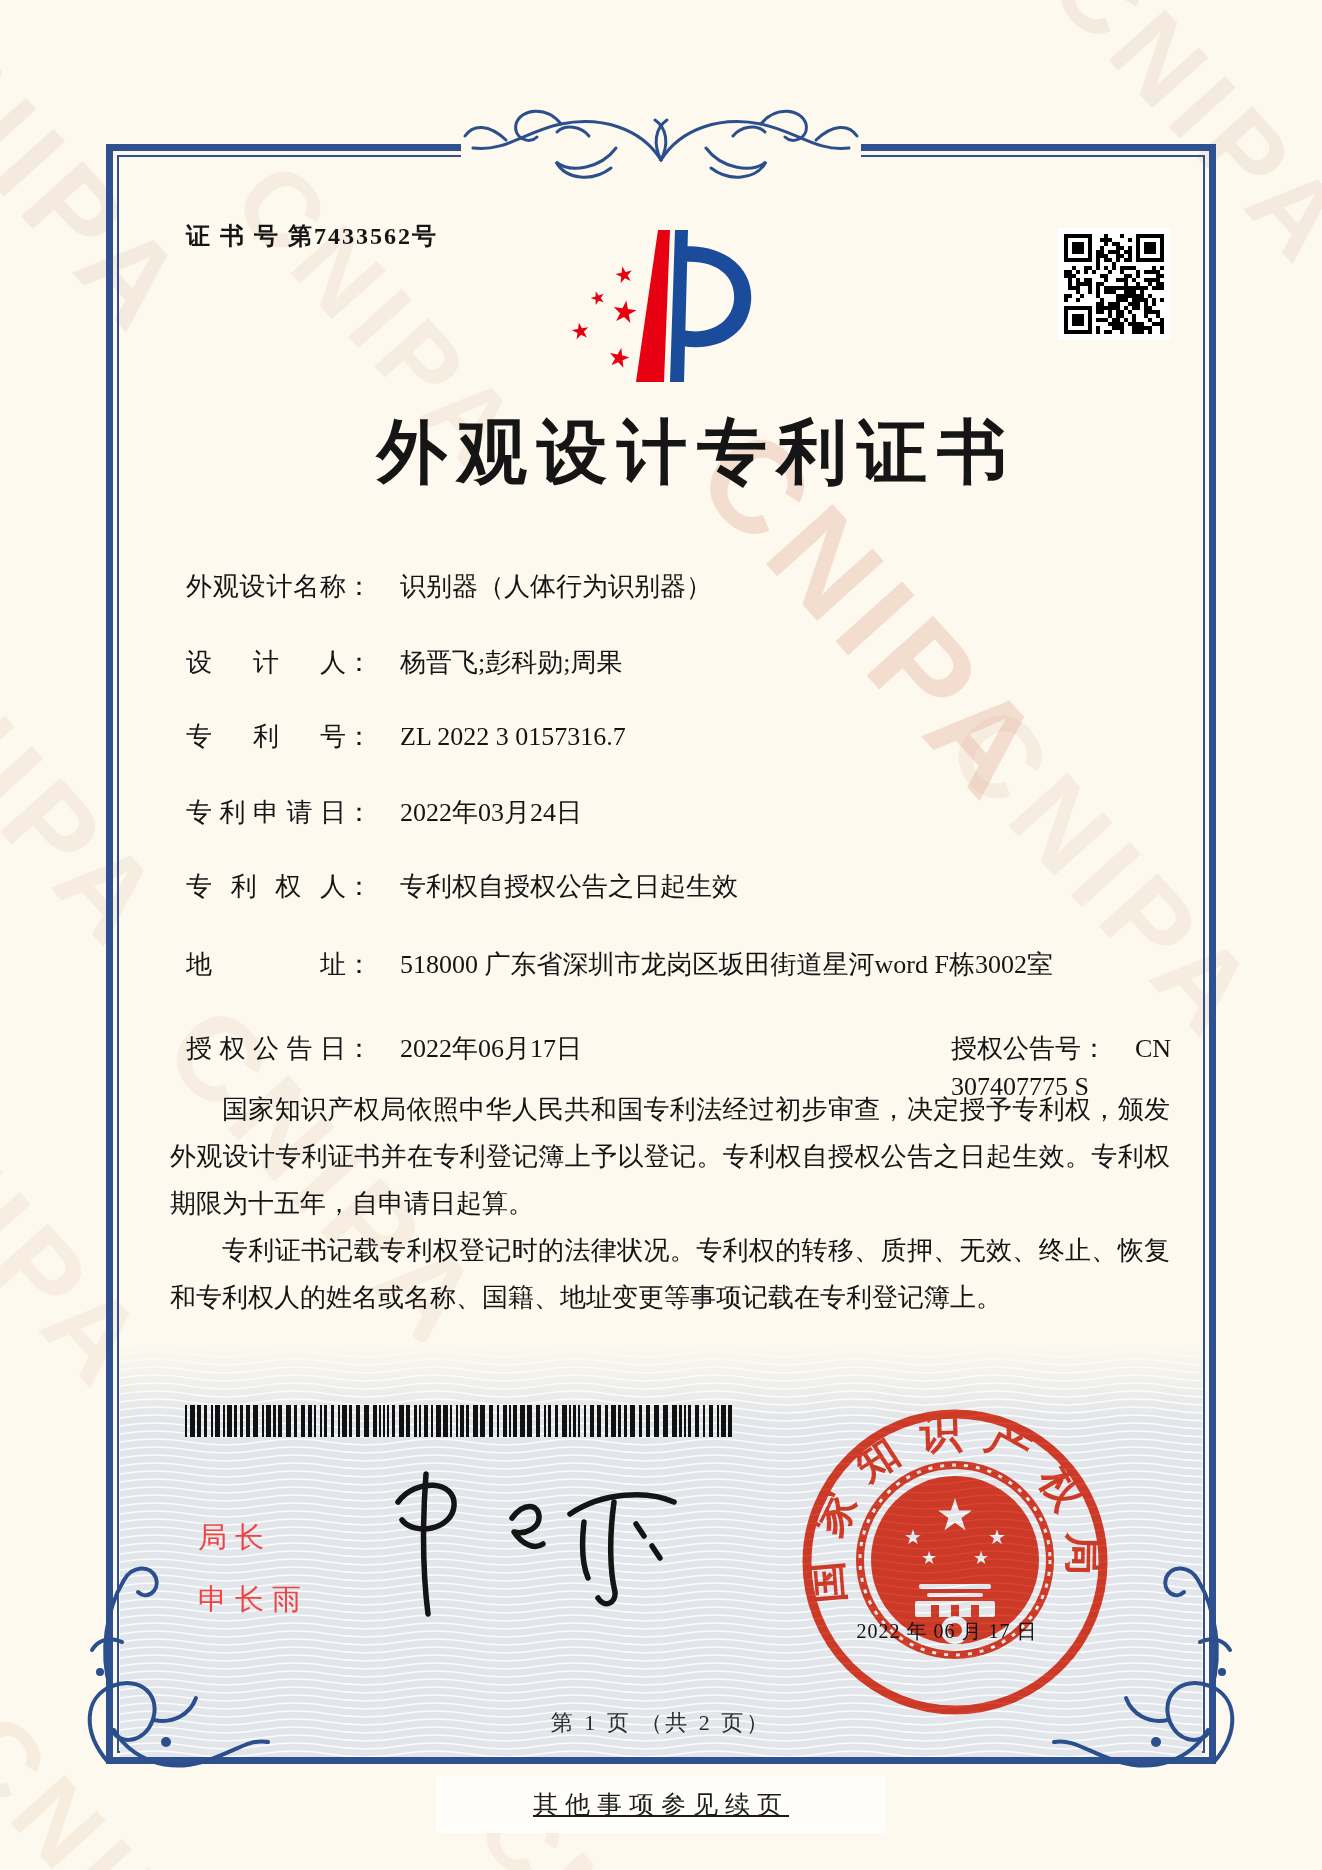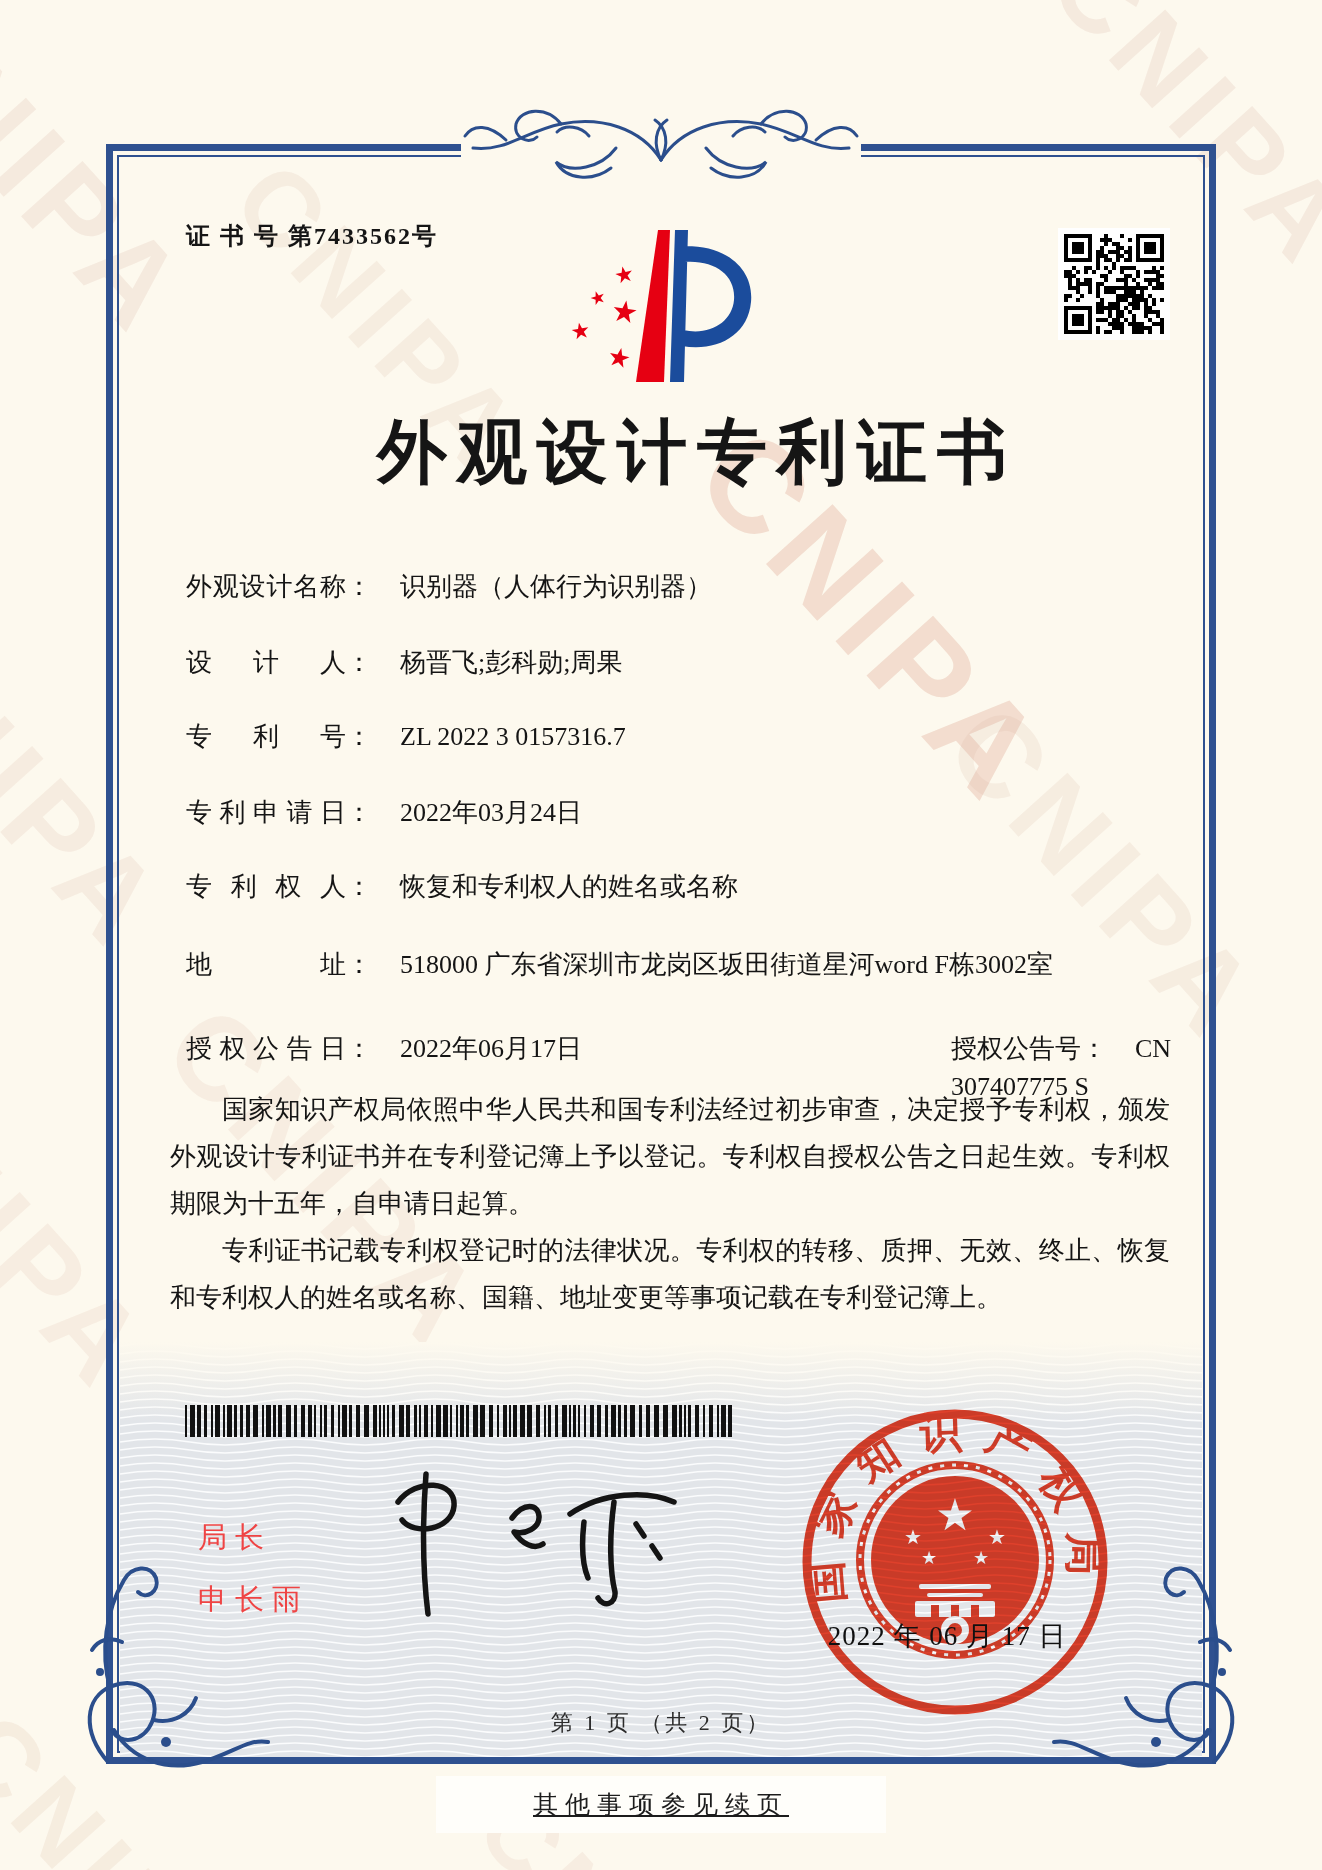--- a/index.html
+++ b/index.html
@@ -31,21 +31,21 @@
   
   #band{position:absolute;left:120px;top:1342px;width:1082px;height:415px;}
   #band .fade{position:absolute;left:0;top:0;width:100%;height:80px;
               background:linear-gradient(#fdf9ee,rgba(253,249,238,0));}
   #barcode{position:absolute;left:185px;top:1405px;}
   #signer{position:absolute;left:198px;top:1518px;font-family:"Liberation Sans","DejaVu Sans",sans-serif;
           font-size:29px;letter-spacing:8px;color:#ef4444;}
   #signer div{margin-bottom:22px;}
   #signature{position:absolute;left:362px;top:1462px;}
   #seal{position:absolute;left:795px;top:1402px;mix-blend-mode:multiply;opacity:.95;}
-  #seal-date{position:absolute;left:822px;top:1618px;width:250px;text-align:center;font-size:27px;
+  #seal-date{position:absolute;left:822px;top:1618px;width:250px;text-align:center;font-size:20px;
              color:#101010;letter-spacing:1px;}
   #pageinfo{position:absolute;left:0;top:1708px;width:1322px;text-align:center;font-size:22px;
             letter-spacing:3px;color:#2b2b2b;}
   #continuation{position:absolute;left:436px;top:1776px;width:450px;padding:12px 0;background:#fffefa;
                 text-align:center;font-size:25px;letter-spacing:7px;color:#1c1c1c;text-decoration:underline;}
   .orn{position:absolute;pointer-events:none;}
 </style>
 </head>
 <body>
 
@@ -384,21 +384,21 @@
   <div class="frow" style="top:644px;">
     <span class="flabel">设计人</span><span class="fcolon">：</span><span class="fvalue">杨晋飞;彭科勋;周果</span>
   </div>
   <div class="frow" style="top:718px;">
     <span class="flabel">专利号</span><span class="fcolon">：</span><span class="fvalue">ZL 2022 3 0157316.7</span>
   </div>
   <div class="frow" style="top:794px;">
     <span class="flabel">专利申请日</span><span class="fcolon">：</span><span class="fvalue">2022年03月24日</span>
   </div>
   <div class="frow" style="top:868px;">
-    <span class="flabel">专利权人</span><span class="fcolon">：</span><span class="fvalue">恢复和专利权人的姓名或名称</span>
+    <span class="flabel">专利权人</span><span class="fcolon">：</span><span class="fvalue">专利权自授权公告之日起生效</span>
   </div>
   <div class="frow" style="top:946px;">
     <span class="flabel">地址</span><span class="fcolon">：</span><span class="fvalue wrap">518000 广东省深圳市龙岗区坂田街道星河word F栋3002室</span>
   </div>
   <div class="frow" style="top:1030px;width:1010px;">
     <span class="flabel">授权公告日</span><span class="fcolon">：</span><span class="fvalue">2022年06月17日</span>
     <span id="row-auth2">
       <span>授权公告号</span><span>：</span><span class="fvalue">CN 307407775 S</span>
     </span>
   </div>

